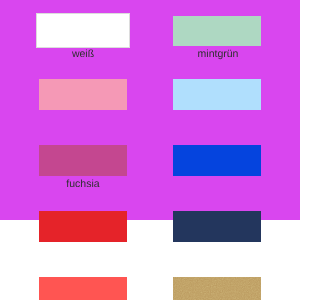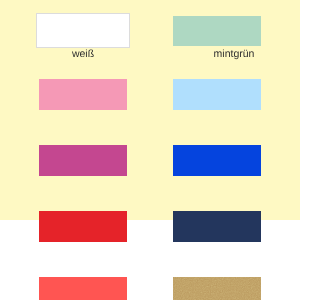--- a/index.html
+++ b/index.html
@@ -2,21 +2,21 @@
 <html><head>
 <meta charset="utf-8">
 <title>Farben</title>
 <style>
   html,body{margin:0;padding:0;}
   body{
     width:300px;height:300px;background:#ffffff;overflow:hidden;
     font-family:"Liberation Sans",sans-serif;
     -webkit-font-smoothing:antialiased;text-rendering:geometricPrecision;
   }
-  .sheet{position:relative;width:300px;height:220px;background:#fef9c3;}
+  .sheet{position:relative;width:300px;height:220px;background:#d946ef;}
 
   
   .cell{position:absolute;}
   .col-l{left:39px;}
   .col-r{left:173px;}
   .row-1{top:13px;}
   .row-2{top:79px;}
   .row-3{top:145px;}
   .row-4{top:211px;}
   .row-5{top:277px;}
@@ -29,21 +29,21 @@
   .cell.c1{top:15.6px;}
   .cell.c1 .swatch{height:30.8px;}
 
   
   .label{
     position:absolute;width:120px;
     font-size:10.5px;line-height:12px;color:#2f2f2f;
     text-align:center;white-space:nowrap;
   }
   .lab-l{left:23px;}
-  .lab-r{left:174px;}
+  .lab-r{left:158px;}
   .lr-1{top:47.5px;}
   .lr-2{top:112px;}
   .lr-3{top:178px;}
   .lr-4{top:243.6px;}
 
   
   .texture{position:absolute;inset:0;background:#808080;filter:url(#goldNoise);opacity:0.7;mix-blend-mode:overlay;pointer-events:none;}
 </style>
 </head>
 <body>
@@ -76,20 +76,21 @@
     <div class="swatch" style="background-color: rgb(245, 153, 182);"></div>
   </div>
 
   <div class="cell col-r row-2">
     <div class="swatch" style="background-color: rgb(176, 223, 253);"></div>
   </div>
 
   <div class="cell col-l row-3">
     <div class="swatch" style="background-color: rgb(196, 71, 144);"></div>
   </div>
+  <div class="label lab-l lr-3">fuchsia</div>
 
   <div class="cell col-r row-3">
     <div class="swatch" style="background-color: rgb(5, 68, 222);"></div>
   </div>
 
   <div class="cell col-l row-4">
     <div class="swatch" style="background-color: rgb(229, 35, 41);"></div>
   </div>
 
   <div class="cell col-r row-4">

